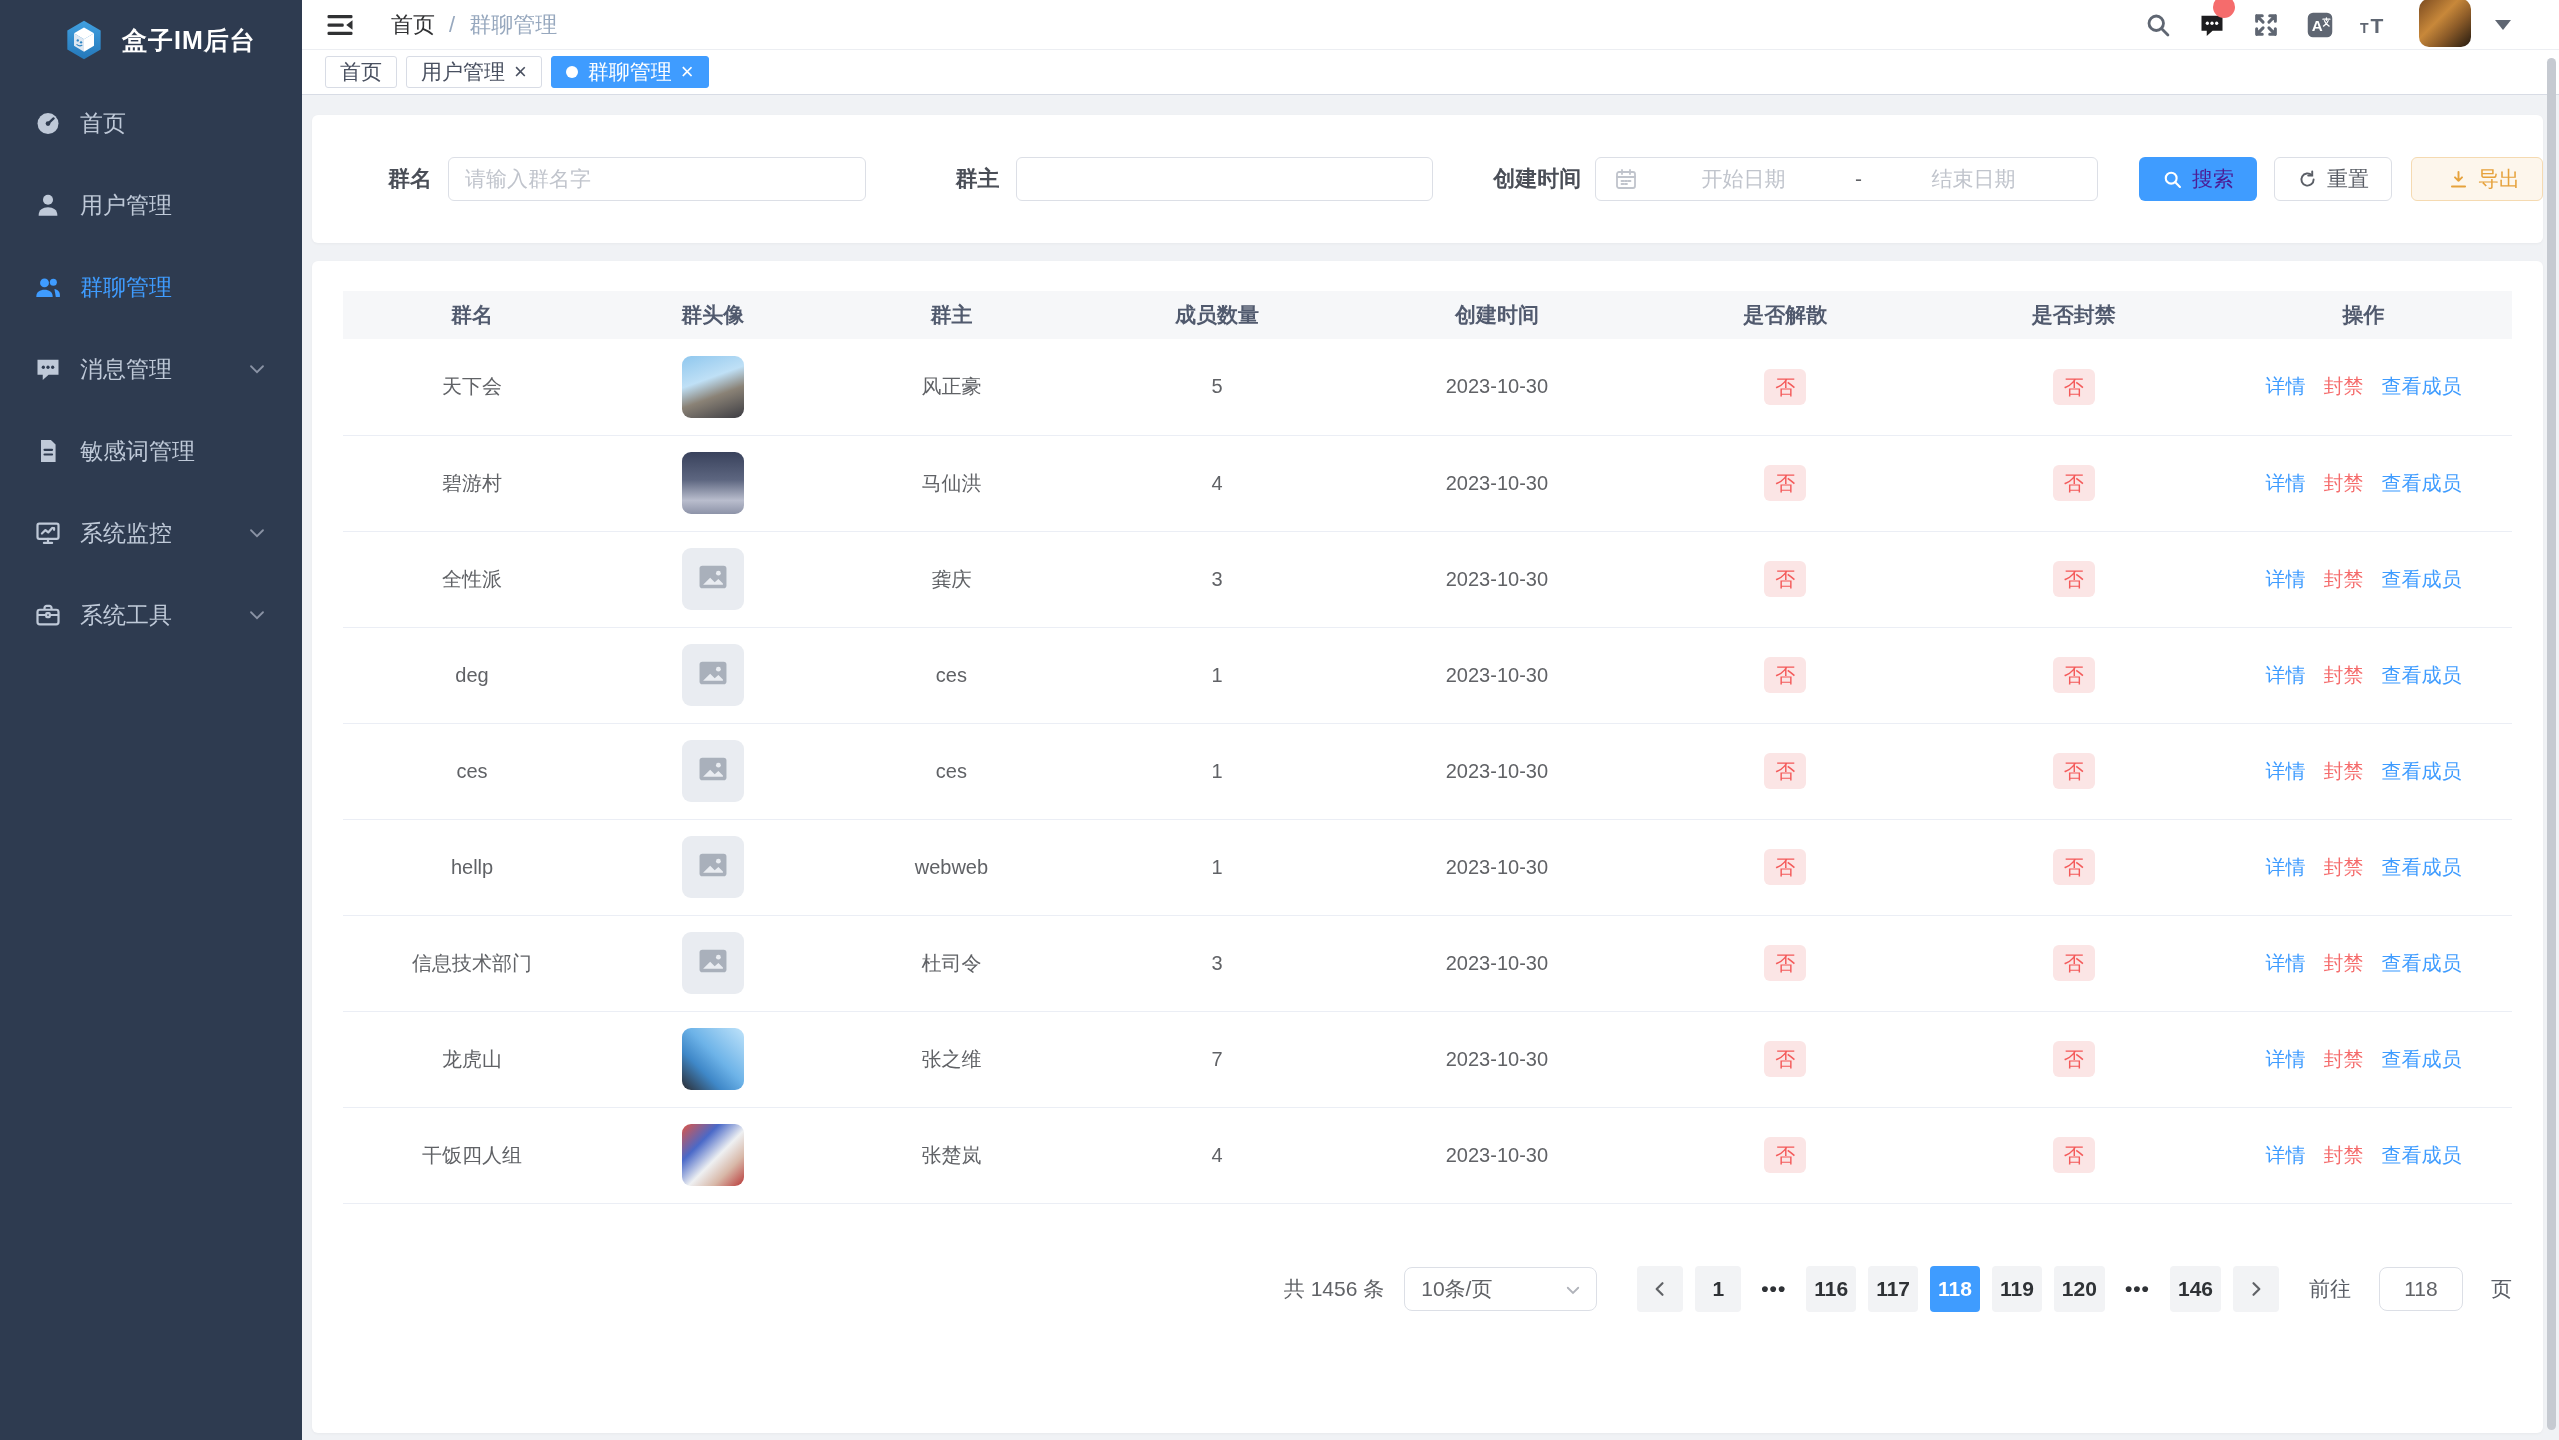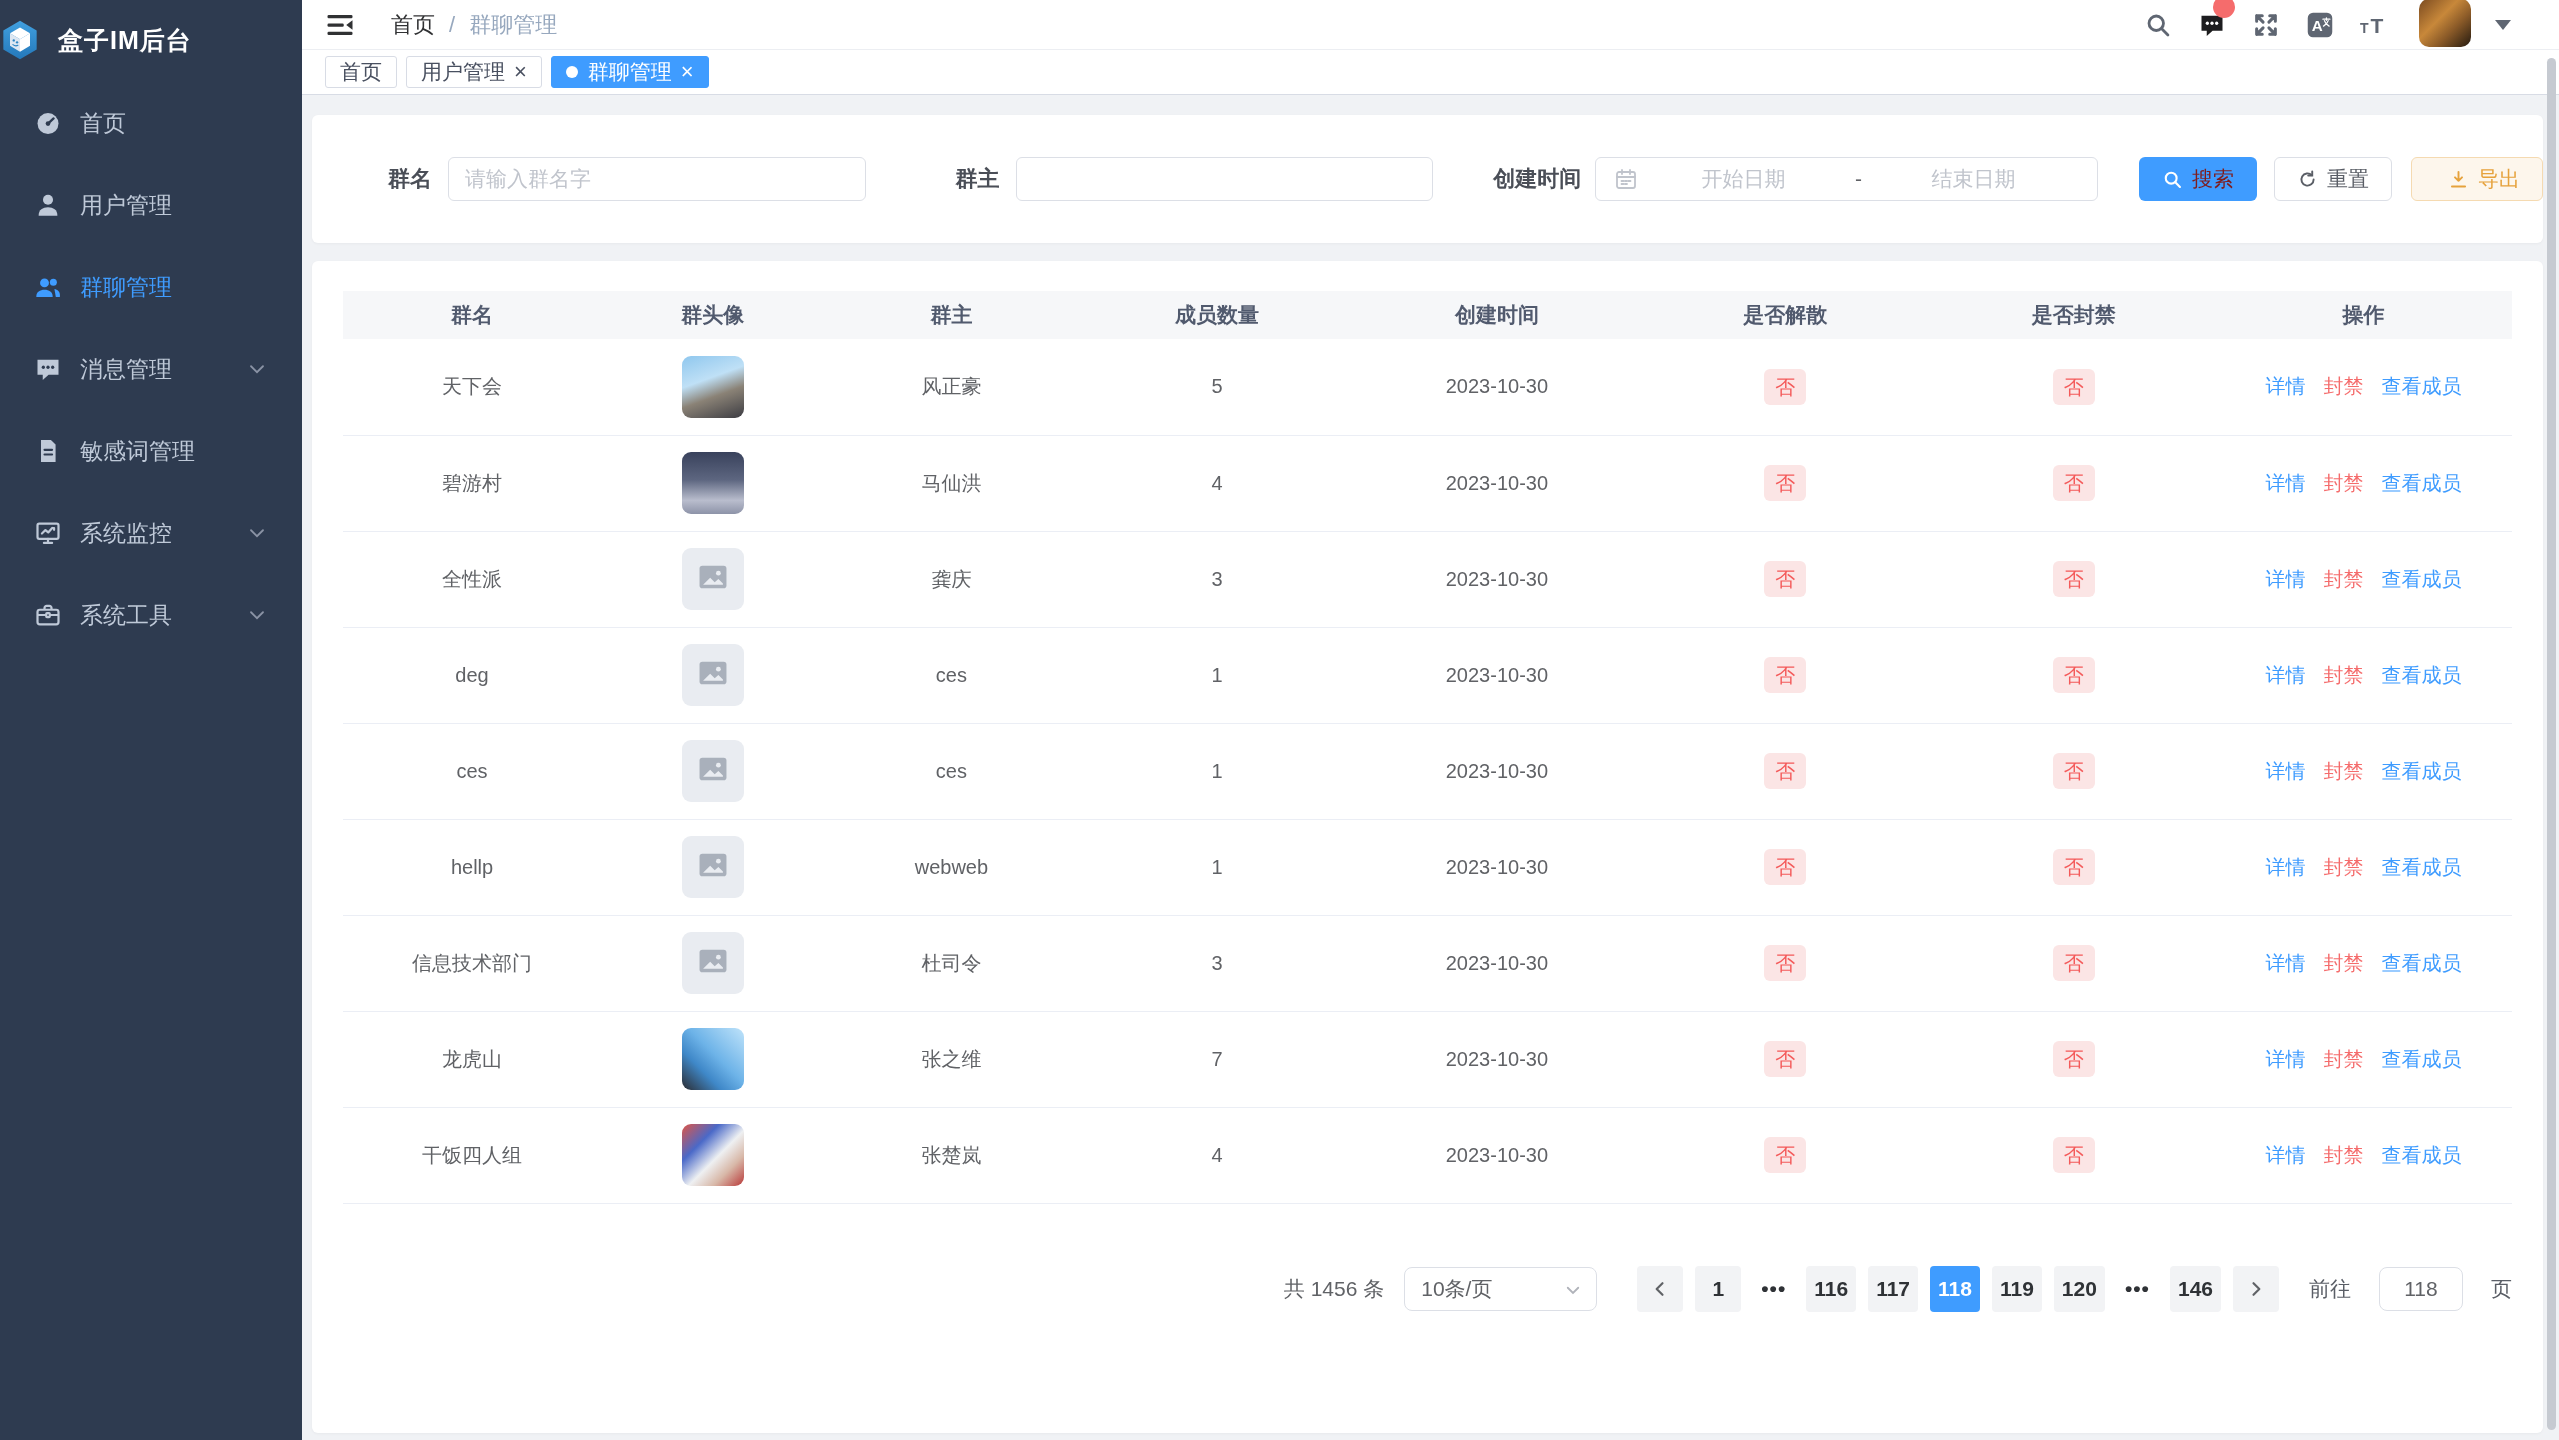--- a/index.html
+++ b/index.html
@@ -14,21 +14,21 @@
     --text-main:#303133;
     --text-regular:#606266;
   }
   *{box-sizing:border-box;margin:0;padding:0;}
   html,body{width:2559px;height:1440px;overflow:hidden;background:var(--page-bg);
     font-family:"Liberation Sans","DejaVu Sans",sans-serif;color:var(--text-regular);}
   #app{width:2559px;height:1440px;display:flex;position:relative;}
 
   
   .sidebar{width:302px;height:100%;background:var(--sidebar-bg);flex:none;}
-  .logo-row{height:80px;display:flex;align-items:center;}
+  .logo-row{height:80px;display:flex;align-items:center;padding-left:64px;}
   .logo-badge{width:40px;height:40px;flex:none;}
   .logo-title{color:#fff;font-size:25px;font-weight:bold;margin-left:18px;letter-spacing:1px;}
   .menu{padding-top:2px;}
   .menu-item{height:82px;display:flex;align-items:center;padding:0 34px;cursor:pointer;color:var(--sidebar-text);}
   .menu-item .mi-icon{width:28px;height:28px;flex:none;display:flex;align-items:center;}
   .menu-item .mi-icon svg{width:28px;height:28px;}
   .menu-item .mi-label{font-size:23px;margin-left:18px;flex:1;}
   .menu-item .mi-chevron{width:22px;height:22px;color:#8a93a5;}
   .menu-item.active{color:var(--accent);}
 
@@ -69,21 +69,21 @@
   .ml16{margin-left:16px;} .ml90{margin-left:90px;} .ml60{margin-left:60px;} .ml14{margin-left:14px;}
   .ml41{margin-left:41px;} .ml17{margin-left:17px;} .ml19{margin-left:19px;}
   .date-range{width:530px;height:44px;border:1px solid var(--border);border-radius:6px;display:flex;align-items:center;
               padding:0 18px;color:#c0c4cc;font-size:21px;background:#fff;cursor:pointer;}
   .date-range .dr-icon{width:24px;height:24px;color:#c0c4cc;flex:none;}
   .date-range .dr-start,.date-range .dr-end{flex:1;text-align:center;}
   .date-range .dr-sep{color:#606266;padding:0 6px;}
   .btn{height:44px;padding:0 22px;border-radius:6px;font-size:21px;display:inline-flex;align-items:center;
        gap:9px;cursor:pointer;border:1px solid transparent;white-space:nowrap;font-family:inherit;}
   .btn svg{width:21px;height:21px;}
-  .btn-primary{background:var(--accent);color:#7f1d1d;}
+  .btn-primary{background:var(--accent);color:#4c1d95;}
   .btn-plain{background:#fff;border-color:var(--border);color:#5a5e66;}
   .btn-warn{background:#fdf6ec;border-color:#f5dab1;color:var(--warning);padding-left:36px;}
 
   
   .table-card{height:1172px;padding:30px 31px 0 31px;display:flex;flex-direction:column;}
   table{width:100%;border-collapse:collapse;table-layout:fixed;}
   th{height:48px;background:#f6f7f9;font-size:21px;font-weight:bold;color:#515a6e;text-align:center;}
   td{height:96px;border-bottom:1px solid var(--table-border);font-size:20px;color:var(--text-regular);text-align:center;vertical-align:middle;}
   .avatar{width:62px;height:62px;border-radius:9px;margin:0 auto;}
   .avatar.placeholder{background:#e9ecf1;display:flex;align-items:center;justify-content:center;color:#a9b0bb;}

